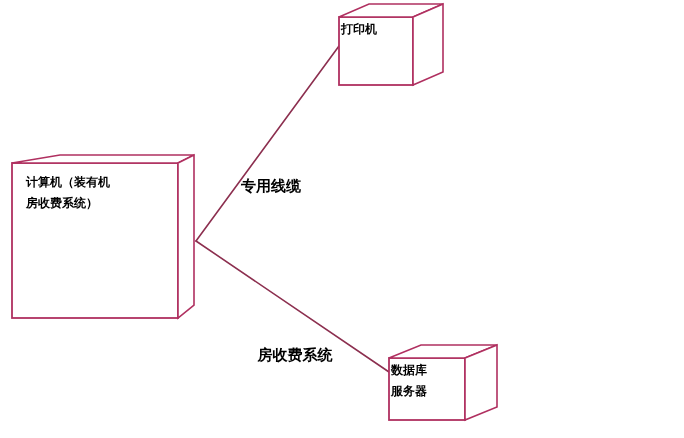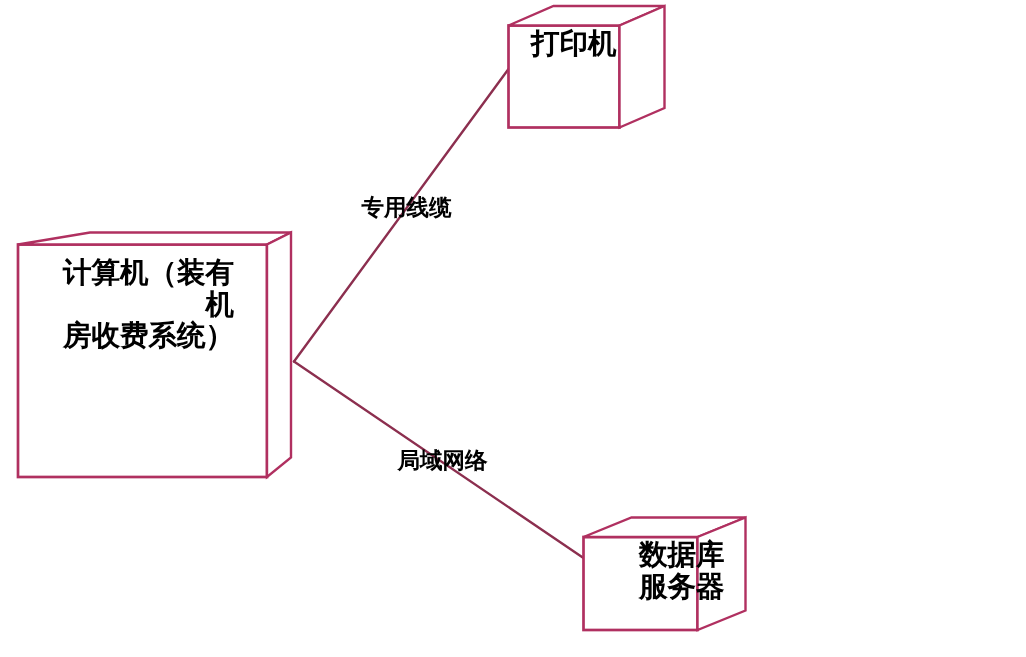--- a/index.html
+++ b/index.html
@@ -22,38 +22,39 @@
     position: absolute;
     left: 0;
     top: 0;
     width: 684px;
     height: 438px;
   }
   .node-label {
     position: absolute;
     color: #000000;
     font-family: "DejaVu Sans", "Liberation Sans", sans-serif;
-    font-size: 19px;
+    font-size: 12px;
     line-height: 21px;
     font-weight: 600;
-    text-align: right;
+    text-align: left;
     white-space: pre-line;
     letter-spacing: 0px;
     pointer-events: none;
   }
   .link-label {
     position: absolute;
     color: #000000;
     font-family: "DejaVu Sans", "Liberation Sans", sans-serif;
     font-size: 15px;
     line-height: 20px;
     font-weight: 600;
     text-align: center;
     white-space: nowrap;
     pointer-events: none;
+    margin-top: 48px;
   }
   #label-computer {
     left: 26px;
     top: 172px;
     width: 130px;
   }
   #label-printer {
     left: 341px;
     top: 19px;
     width: 70px;
@@ -121,15 +122,15 @@
   <div class="node-label" id="label-computer">计算机（装有机
 房收费系统）</div>
 
   <div class="node-label" id="label-printer">打印机</div>
 
   <div class="node-label" id="label-database">数据库
 服务器</div>
 
   <div class="link-label" id="label-link-printer">专用线缆</div>
 
-  <div class="link-label" id="label-link-lan">局域网络</div>
+  <div class="link-label" id="label-link-lan">房收费系统</div>
 
 </div>
 
 </body></html>

